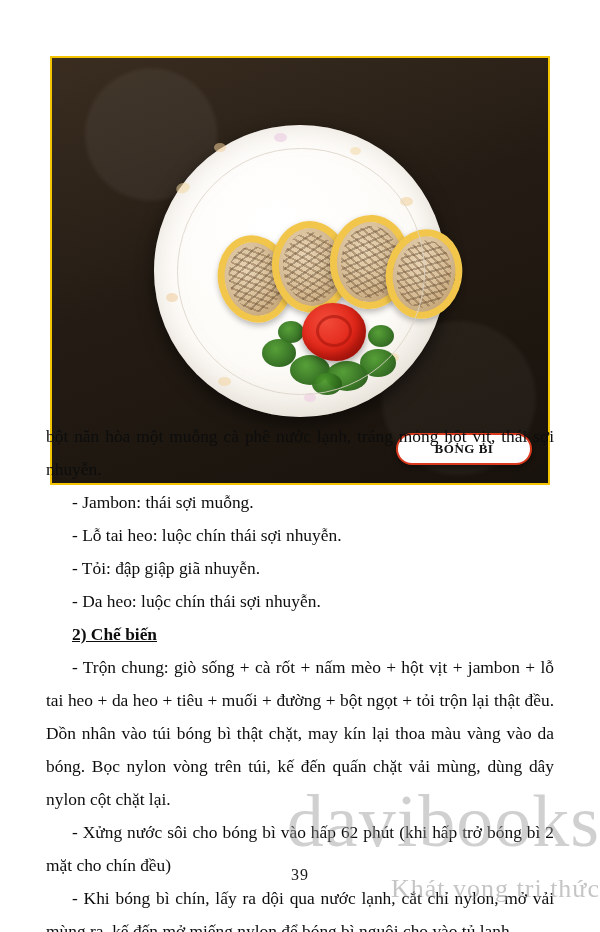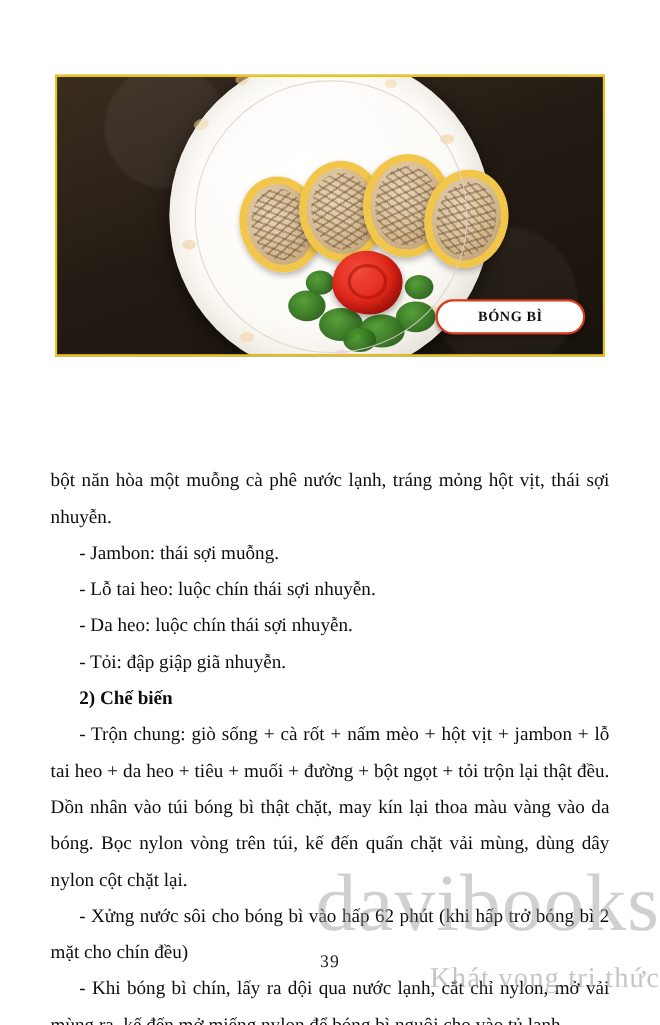--- a/index.html
+++ b/index.html
@@ -19,23 +19,23 @@
     position: relative;
     width: 600px;
     height: 932px;
     box-sizing: border-box;
   }
 
   
   .photo-frame {
     position: absolute;
     left: 50px;
-    top: 68px;
+    top: 56px;
     width: 500px;
-    height: 256px;
+    height: 429px;
     background: #0c4a6e;
     border: 2px solid #f5c400;
     box-sizing: border-box;
     overflow: hidden;
   }
   .photo-bg {
     position: absolute;
     inset: 0;
     background:
       radial-gradient(circle at 20% 18%, rgba(255,255,255,0.05) 0 12%, rgba(0,0,0,0) 13%),
@@ -172,20 +172,21 @@
     color: #0d0d0d;
     text-align: justify;
   }
   .body-text p {
     margin: 0 0 0 0;
   }
   .para-indent { text-indent: 26px; }
   .sub-head {
     font-weight: bold;
     text-indent: 26px;
+    text-decoration: underline;
   }
 
   
   .page-number {
     position: absolute;
     left: 0;
     right: 0;
     bottom: 48px;
     text-align: center;
     font-size: 16px;
@@ -254,22 +255,22 @@
       <span class="tomato"></span>
     </div>
 
     <div class="photo-caption">BÓNG BÌ</div>
   </div>
 
   <div class="body-text">
     <p>bột năn hòa một muỗng cà phê nước lạnh, tráng mỏng hột vịt, thái sợi nhuyễn.</p>
     <p class="para-indent">- Jambon: thái sợi muỗng.</p>
     <p class="para-indent">- Lỗ tai heo: luộc chín thái sợi nhuyễn.</p>
+    <p class="para-indent">- Tỏi: đập giập giã nhuyễn.</p>
     <p class="para-indent">- Da heo: luộc chín thái sợi nhuyễn.</p>
-    <p class="para-indent">- Tỏi: đập giập giã nhuyễn.</p>
     <p class="sub-head">2) Chế biến</p>
     <p class="para-indent">- Trộn chung: giò sống + cà rốt + nấm mèo + hột vịt + jambon + lỗ tai heo + da heo + tiêu + muối + đường + bột ngọt + tỏi trộn lại thật đều. Dồn nhân vào túi bóng bì thật chặt, may kín lại thoa màu vàng vào da bóng. Bọc nylon vòng trên túi, kế đến quấn chặt vải mùng, dùng dây nylon cột chặt lại.</p>
     <p class="para-indent">- Xửng nước sôi cho bóng bì vào hấp 62 phút (khi hấp trở bóng bì 2 mặt cho chín đều)</p>
     <p class="para-indent">- Khi bóng bì chín, lấy ra dội qua nước lạnh, cắt chỉ nylon, mở vải mùng ra, kế đến mở miếng nylon để bóng bì nguội cho vào tủ lạnh.</p>
   </div>
 
   <div class="page-number">39</div>
 
   <div class="watermark">
     <div class="wm-main">davibooks</div>

